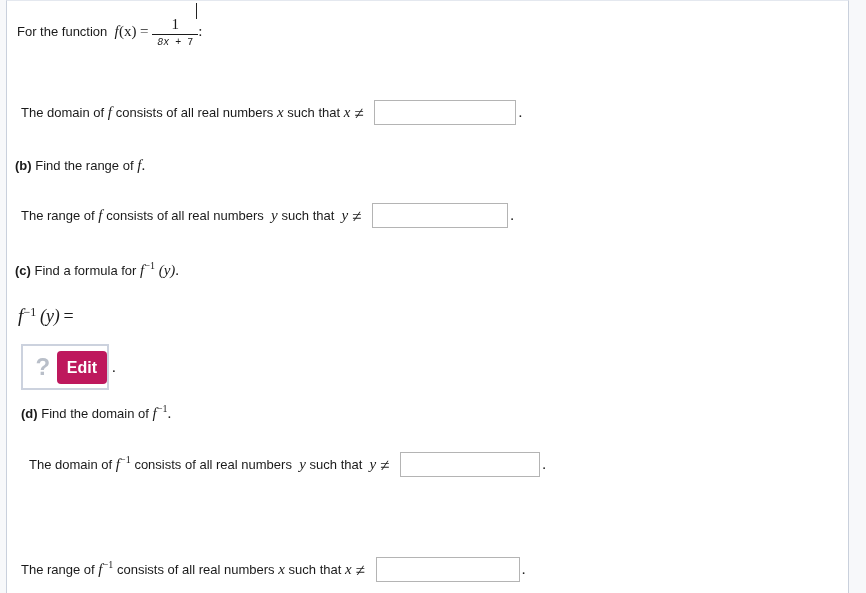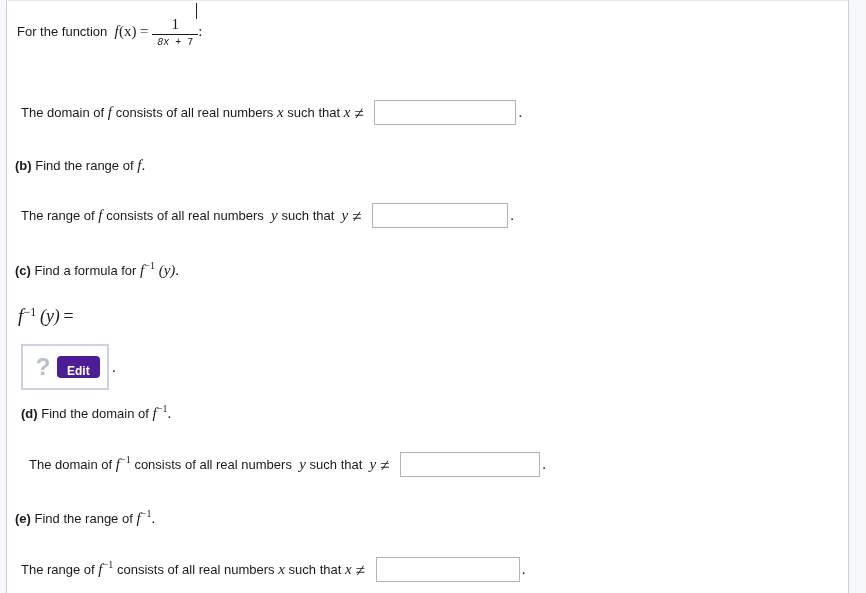--- a/index.html
+++ b/index.html
@@ -143,28 +143,28 @@
   #eq-placeholder {
     font-family: "Liberation Sans", sans-serif;
     font-weight: bold;
     font-size: 24px;
     color: #b9bfc9;
     width: 28px;
     text-align: center;
     user-select: none;
   }
   #eq-edit-btn {
-    background: #4c1d95;
+    background: #be185d;
     color: #ffffff;
     font-family: "Liberation Sans", sans-serif;
     font-weight: bold;
-    font-size: 12px;
+    font-size: 16px;
     border: 0;
     border-radius: 4px;
-    padding: 9px 10px 1px 10px;
+    padding: 9px 10px 8px 10px;
     line-height: 1;
     cursor: pointer;
   }
   #eq-widget-dot {
     position: absolute;
     left: 105px;
     top: 358px;
     font-family: "Liberation Serif", serif;
     font-size: 15px;
     color: #1a1a1a;
@@ -220,22 +220,19 @@
     <span id="eq-widget-dot">.</span>
 
     <div class="row" id="part-d-prompt" style="left:8px; top:404px;margin-left:6px;">
       <span class="lbl">(d)</span><span>&nbsp;</span><span>Find the domain of</span><span>&nbsp;</span><span class="mvar">f</span><span class="sup">−1</span><span class="mser">.</span>
     </div>
 
     <div class="row" id="part-d-statement" style="left:22px; top:452px;">
       <span>The domain of</span><span>&nbsp;</span><span class="mvar">f</span><span class="sup">−1</span><span>&nbsp;</span><span>consists of all real numbers</span><span>&nbsp;&nbsp;</span><span class="mvar">y</span><span>&nbsp;</span><span>such that</span><span>&nbsp;&nbsp;</span><span class="mvar">y</span><span>&nbsp;</span><span class="neq">≠</span><span>&nbsp;&nbsp;&nbsp;</span><span class="ansbox" id="ans-d" style="width:140px;"></span><span class="dot">.</span>
     </div>
 
-    <div class="row" id="part-e-prompt" style="left:8px; top:509px;">
-      <span class="lbl">(e)</span><span>&nbsp;</span><span>Find the range of</span><span>&nbsp;</span><span class="mvar">f</span><span class="sup">−1</span><span class="mser">.</span>
-    </div>
 
     <div class="row" id="part-e-statement" style="left:14px; top:557px;">
       <span>The range of</span><span>&nbsp;</span><span class="mvar">f</span><span class="sup">−1</span><span>&nbsp;</span><span>consists of all real numbers</span><span>&nbsp;</span><span class="mvar">x</span><span>&nbsp;</span><span>such that</span><span>&nbsp;</span><span class="mvar">x</span><span>&nbsp;</span><span class="neq">≠</span><span>&nbsp;&nbsp;&nbsp;</span><span class="ansbox" id="ans-e" style="width:144px;"></span><span class="dot">.</span>
     </div>
 
   </div>
 </div>
 
 </body></html>

